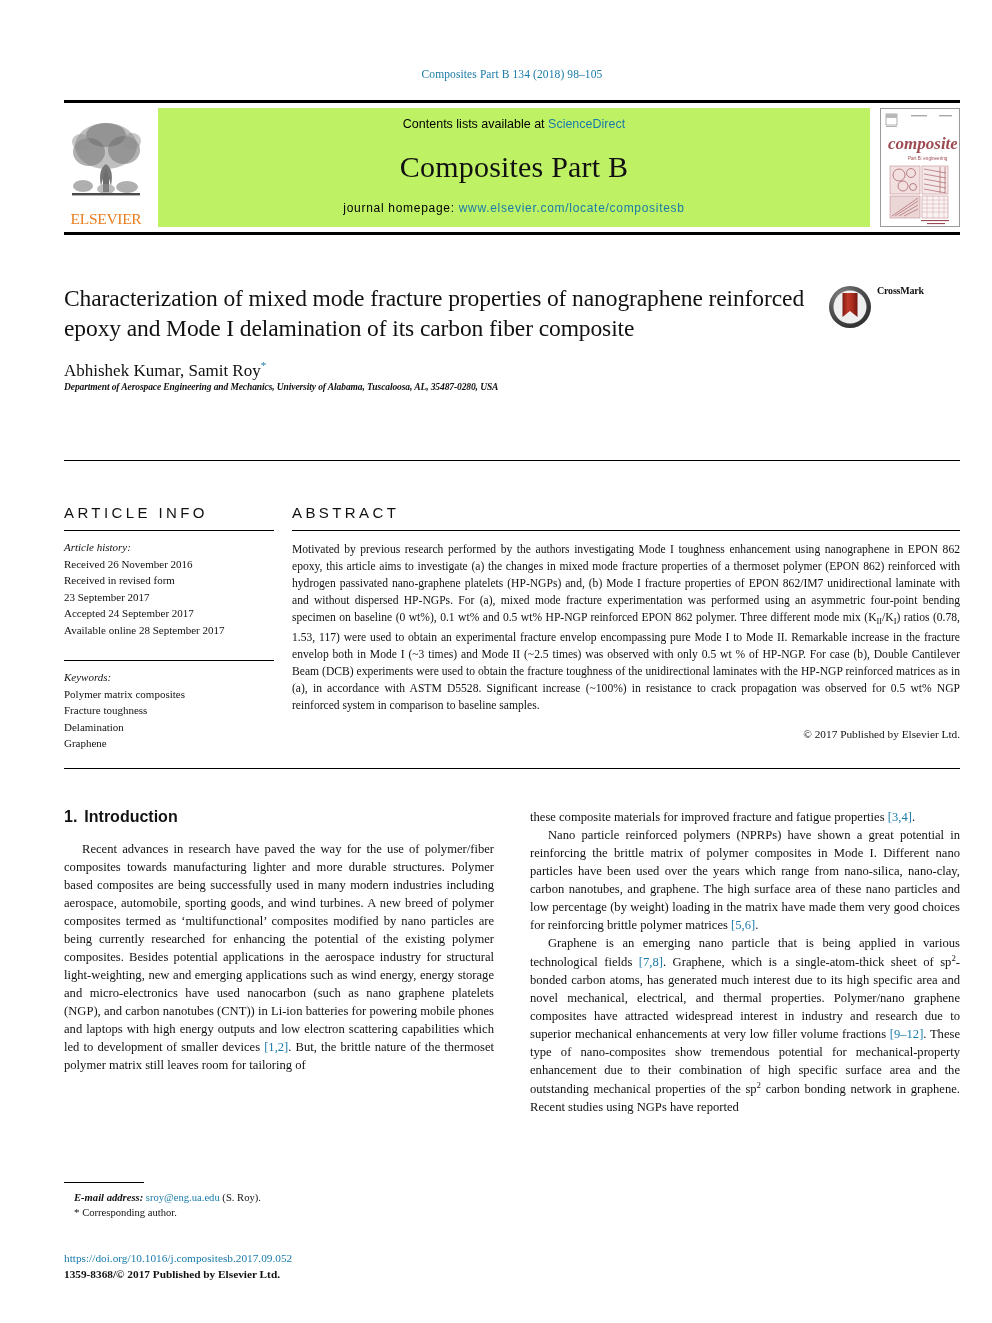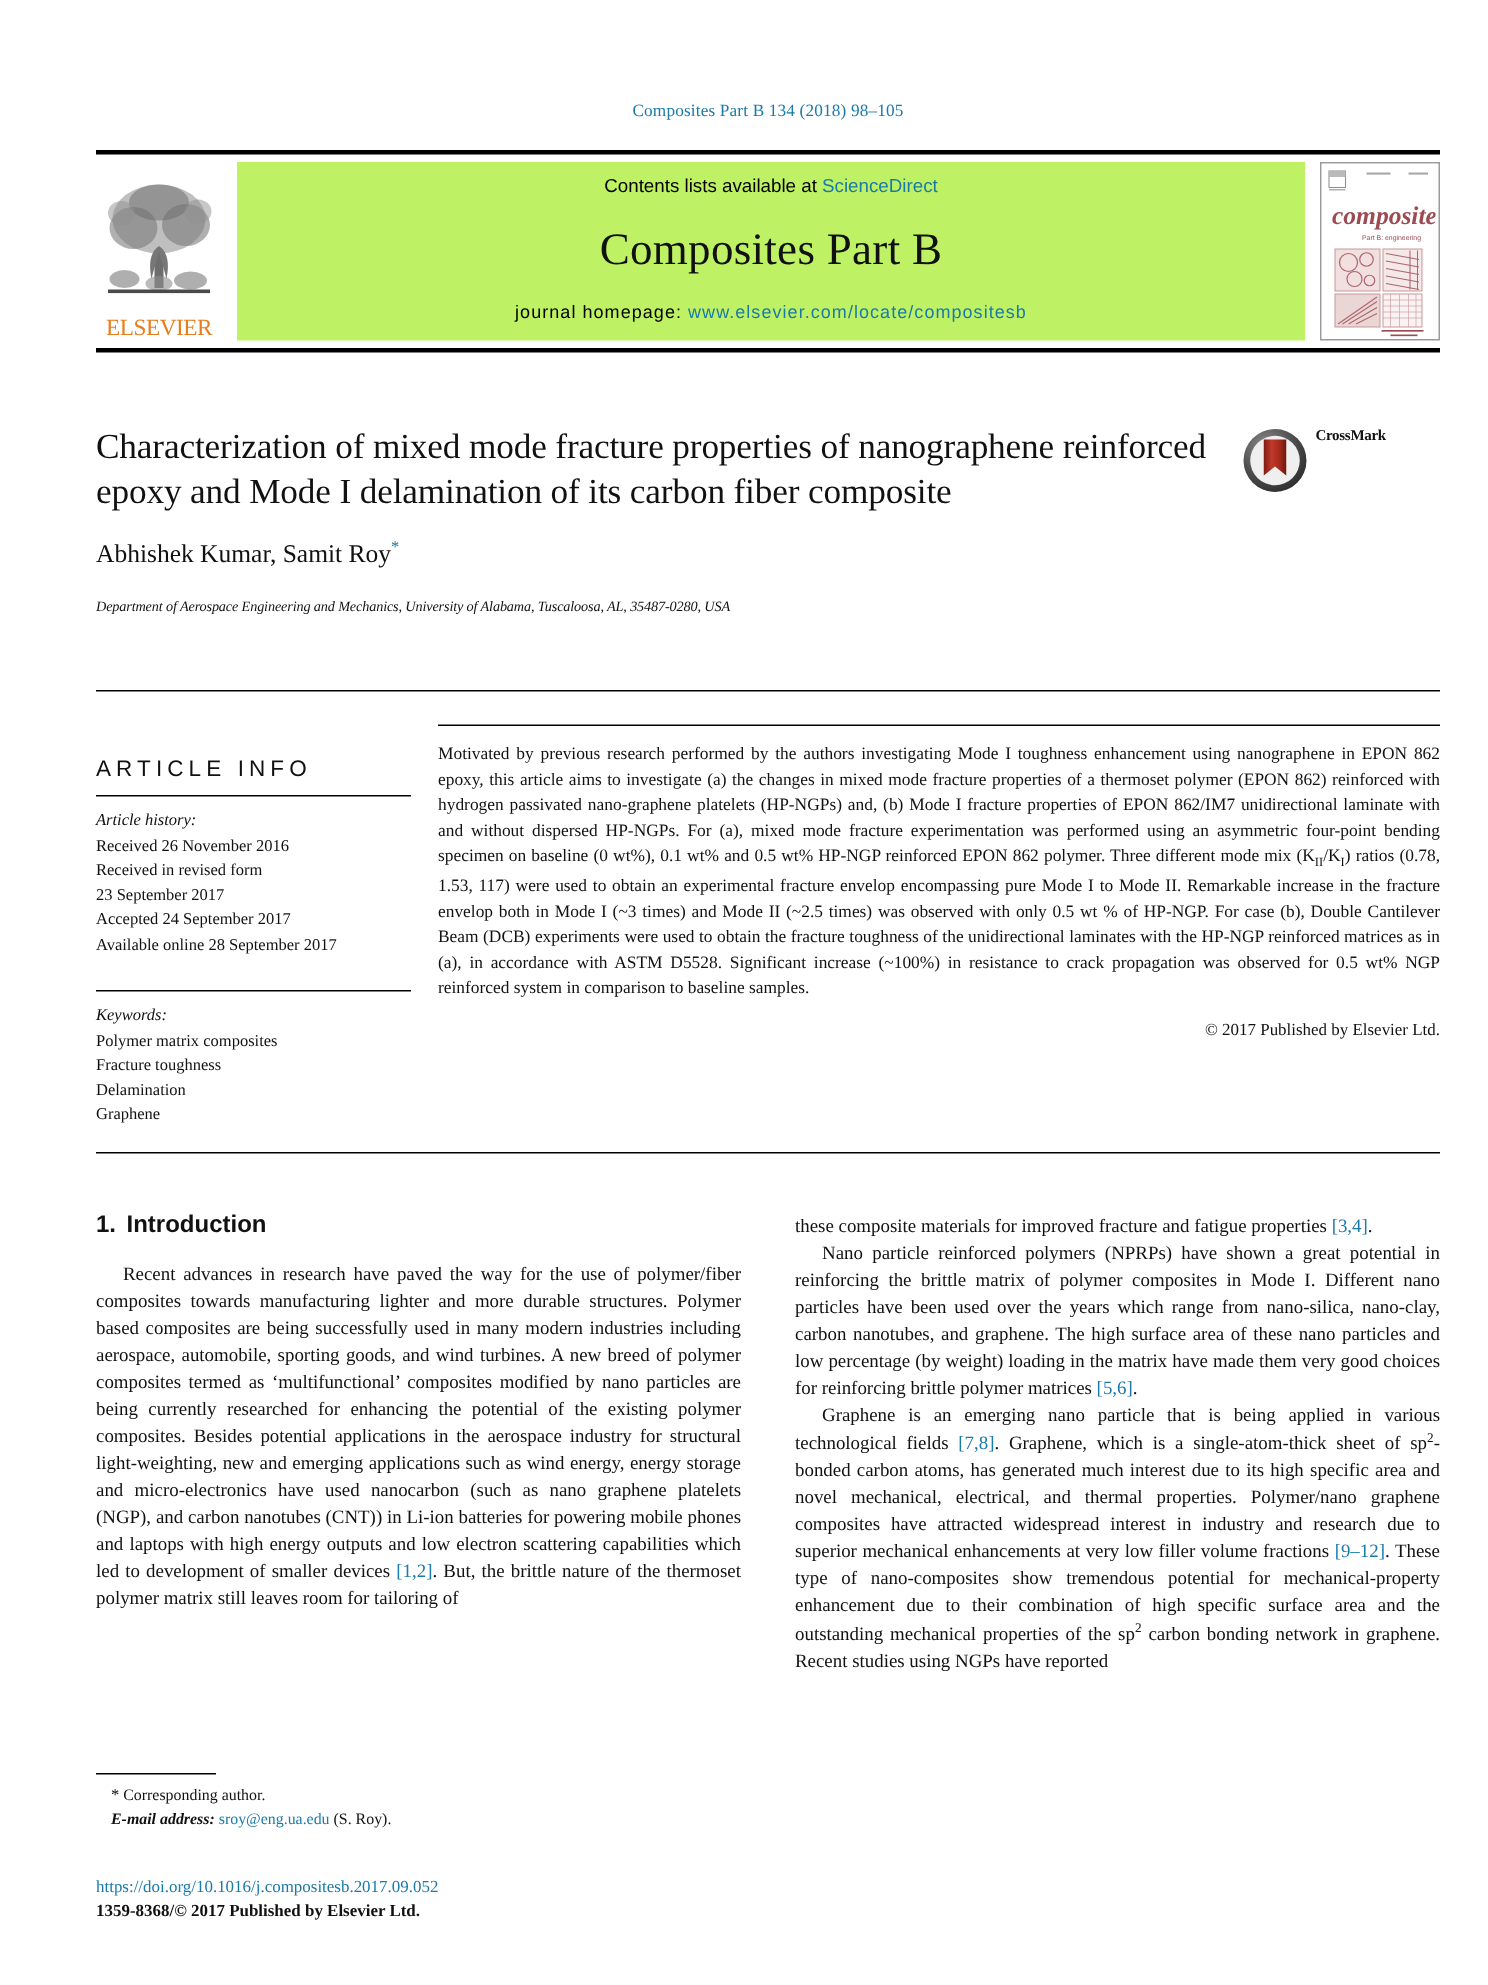--- a/index.html
+++ b/index.html
@@ -161,23 +161,23 @@
     margin-top: 16px;
     color: #111;
   }
   .authors sup {
     color: #1a7aa8;
     font-size: 11px;
   }
   .affiliation {
     font-family: "Liberation Serif", serif;
     font-style: italic;
-    font-weight: normal;
+    font-weight: bold;
     font-size: 9.5px;
-    margin-top: 20px;
+    margin-top: 1px;
     color: #111;
     letter-spacing: -0.1px;
   }
 
   
   .panel {
     position: absolute;
     left: 48px; top: 460px;
     width: 896px;
   }
@@ -480,20 +480,21 @@
         <div class="info-group">
           <span class="lbl">Keywords:</span>
           <span>Polymer matrix composites</span><br>
           <span>Fracture toughness</span><br>
           <span>Delamination</span><br>
           <span>Graphene</span>
         </div>
       </div>
 
       <div class="col-abstract">
+        <div class="sec-head">ABSTRACT</div>
         <div class="thin-rule"></div>
         <p class="abstract-text">Motivated by previous research performed by the authors investigating Mode I toughness enhancement using nanographene in EPON 862 epoxy, this article aims to investigate (a) the changes in mixed mode fracture properties of a thermoset polymer (EPON 862) reinforced with hydrogen passivated nano-graphene platelets (HP-NGPs) and, (b) Mode I fracture properties of EPON 862/IM7 unidirectional laminate with and without dispersed HP-NGPs. For (a), mixed mode fracture experimentation was performed using an asymmetric four-point bending specimen on baseline (0 wt%), 0.1 wt% and 0.5 wt% HP-NGP reinforced EPON 862 polymer. Three different mode mix (K<sub style="font-size:0.72em">II</sub>/K<sub style="font-size:0.72em">I</sub>) ratios (0.78, 1.53, 117) were used to obtain an experimental fracture envelop encompassing pure Mode I to Mode II. Remarkable increase in the fracture envelop both in Mode I (~3 times) and Mode II (~2.5 times) was observed with only 0.5 wt % of HP-NGP. For case (b), Double Cantilever Beam (DCB) experiments were used to obtain the fracture toughness of the unidirectional laminates with the HP-NGP reinforced matrices as in (a), in accordance with ASTM D5528. Significant increase (~100%) in resistance to crack propagation was observed for 0.5 wt% NGP reinforced system in comparison to baseline samples.</p>
         <div class="copyright-line">© 2017 Published by Elsevier Ltd.</div>
       </div>
     </div>
 
     <div class="panel-rule-bottom"></div>
   </div>
 
   <div class="body-cols">
@@ -508,27 +509,27 @@
     <div class="body-col">
       <p class="para" style="text-indent:0;">these composite materials for improved fracture and fatigue properties <span class="ref">[3,4]</span>.</p>
       <p class="para">Nano particle reinforced polymers (NPRPs) have shown a great potential in reinforcing the brittle matrix of polymer composites in Mode I. Different nano particles have been used over the years which range from nano-silica, nano-clay, carbon nanotubes, and graphene. The high surface area of these nano particles and low percentage (by weight) loading in the matrix have made them very good choices for reinforcing brittle polymer matrices <span class="ref">[5,6]</span>.</p>
       <p class="para">Graphene is an emerging nano particle that is being applied in various technological fields <span class="ref">[7,8]</span>. Graphene, which is a single-atom-thick sheet of sp<sup style="font-size:0.7em">2</sup>-bonded carbon atoms, has generated much interest due to its high specific area and novel mechanical, electrical, and thermal properties. Polymer/nano graphene composites have attracted widespread interest in industry and research due to superior mechanical enhancements at very low filler volume fractions <span class="ref">[9–12]</span>. These type of nano-composites show tremendous potential for mechanical-property enhancement due to their combination of high specific surface area and the outstanding mechanical properties of the sp<sup style="font-size:0.7em">2</sup> carbon bonding network in graphene. Recent studies using NGPs have reported</p>
     </div>
   </div>
 
   <div class="footnote">
     <div class="footnote-rule"></div>
     <div class="footnote-text">
-      <span class="star">*</span>
-      <span>Corresponding author.</span>
-    </div>
-    <div class="footnote-text">
       <span class="ital">E-mail address:</span>
       <a class="mail" href="#" style="text-decoration:none">sroy@eng.ua.edu</a>
       <span>(S. Roy).</span>
+    </div>
+    <div class="footnote-text">
+      <span class="star">*</span>
+      <span>Corresponding author.</span>
     </div>
   </div>
 
   <div class="footer">
     <a class="doi" href="#" style="text-decoration:none">https://doi.org/10.1016/j.compositesb.2017.09.052</a>
     <div class="issn">1359-8368/© 2017 Published by Elsevier Ltd.</div>
   </div>
 
 </div>
 

